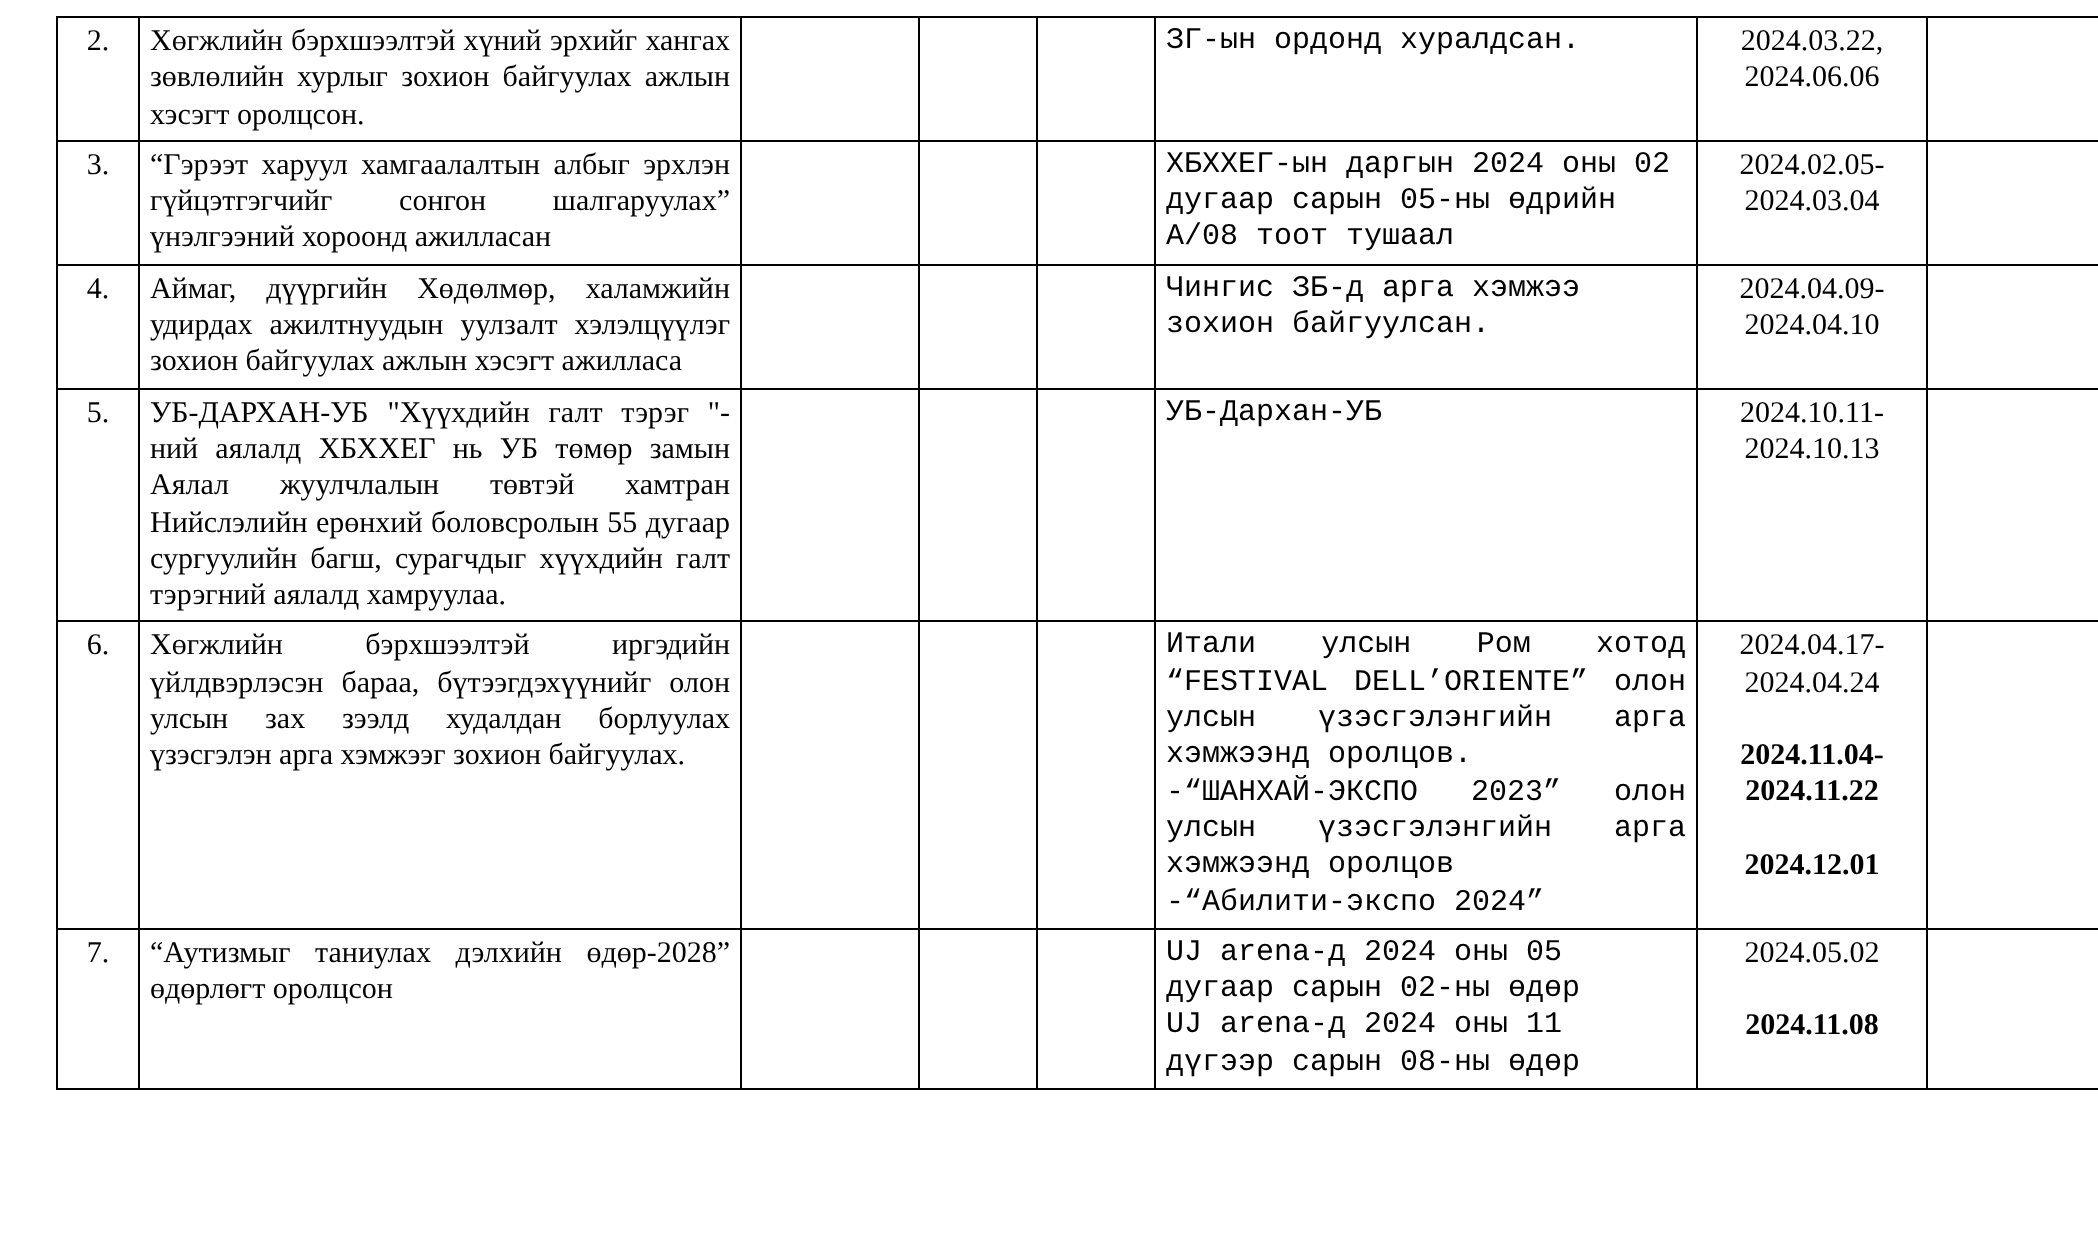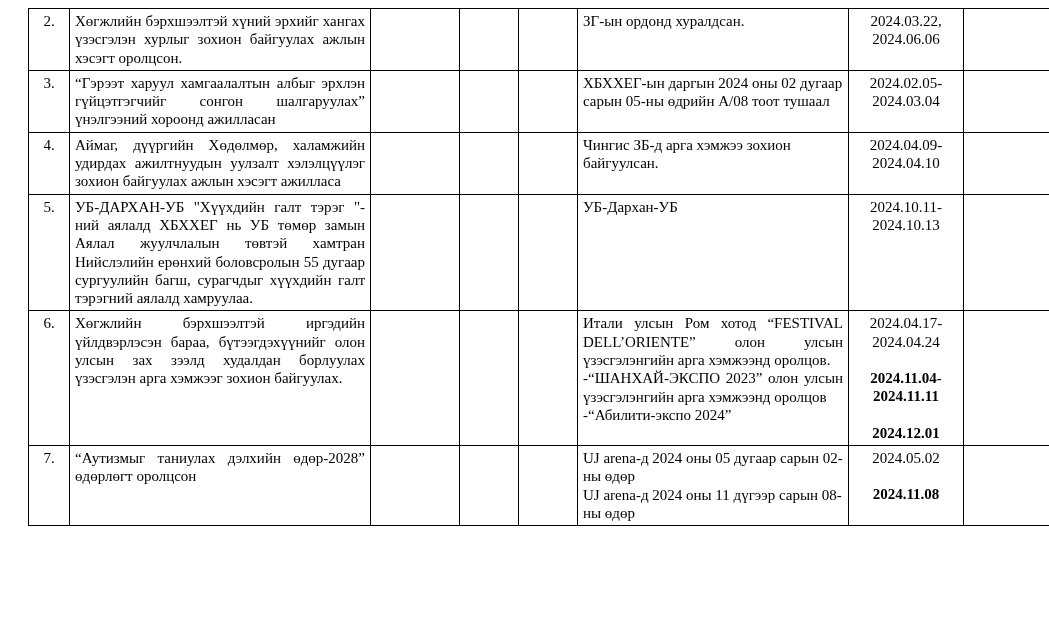--- a/index.html
+++ b/index.html
@@ -31,38 +31,38 @@
     vertical-align: top;
     padding: 3px 5px 3px 5px;
     font-size: 15px;
     line-height: 1.22;
   }
   .col-num    { width: 30px;  text-align: center; }
   .col-main   { width: 290px; text-align: justify; }
   .col-b      { width: 78px;  }
   .col-c      { width: 48px;  }
   .col-d      { width: 48px;  }
-  .col-note   { width: 260px; text-align: left; }
+  .col-note   { width: 260px; text-align: left; font-family: Liberation Mono, monospace; }
   .col-date   { width: 104px; text-align: center; }
   .col-last   { width: 104px; }
   td.justify  { text-align: justify; text-justify: inter-word; }
   .line { display: block; }
   .date-block { display: block; }
   .date-block + .date-block { margin-top: 18px; font-weight: bold; }
 </style>
 </head>
 <body>
 
 <div class="page">
   <table class="doc-table">
     <tbody>
 
       <tr>
         <td class="col-num">2.</td>
-        <td class="col-main justify">Хөгжлийн бэрхшээлтэй хүний эрхийг хангах үзэсгэлэн хурлыг зохион байгуулах ажлын хэсэгт оролцсон.</td>
+        <td class="col-main justify">Хөгжлийн бэрхшээлтэй хүний эрхийг хангах зөвлөлийн хурлыг зохион байгуулах ажлын хэсэгт оролцсон.</td>
         <td class="col-b"></td>
         <td class="col-c"></td>
         <td class="col-d"></td>
         <td class="col-note">ЗГ-ын ордонд хуралдсан.</td>
         <td class="col-date">
           <span class="line">2024.03.22,</span>
           <span class="line">2024.06.06</span>
         </td>
         <td class="col-last"></td>
       </tr>
@@ -120,21 +120,21 @@
           <span class="line">-“ШАНХАЙ-ЭКСПО 2023” олон улсын үзэсгэлэнгийн арга хэмжээнд оролцов</span>
           <span class="line">-“Абилити-экспо 2024”</span>
         </td>
         <td class="col-date">
           <span class="date-block">
             <span class="line">2024.04.17-</span>
             <span class="line">2024.04.24</span>
           </span>
           <span class="date-block">
             <span class="line">2024.11.04-</span>
-            <span class="line">2024.11.11</span>
+            <span class="line">2024.11.22</span>
           </span>
           <span class="date-block">
             <span class="line">2024.12.01</span>
           </span>
         </td>
         <td class="col-last"></td>
       </tr>
 
       <tr>
         <td class="col-num">7.</td>

